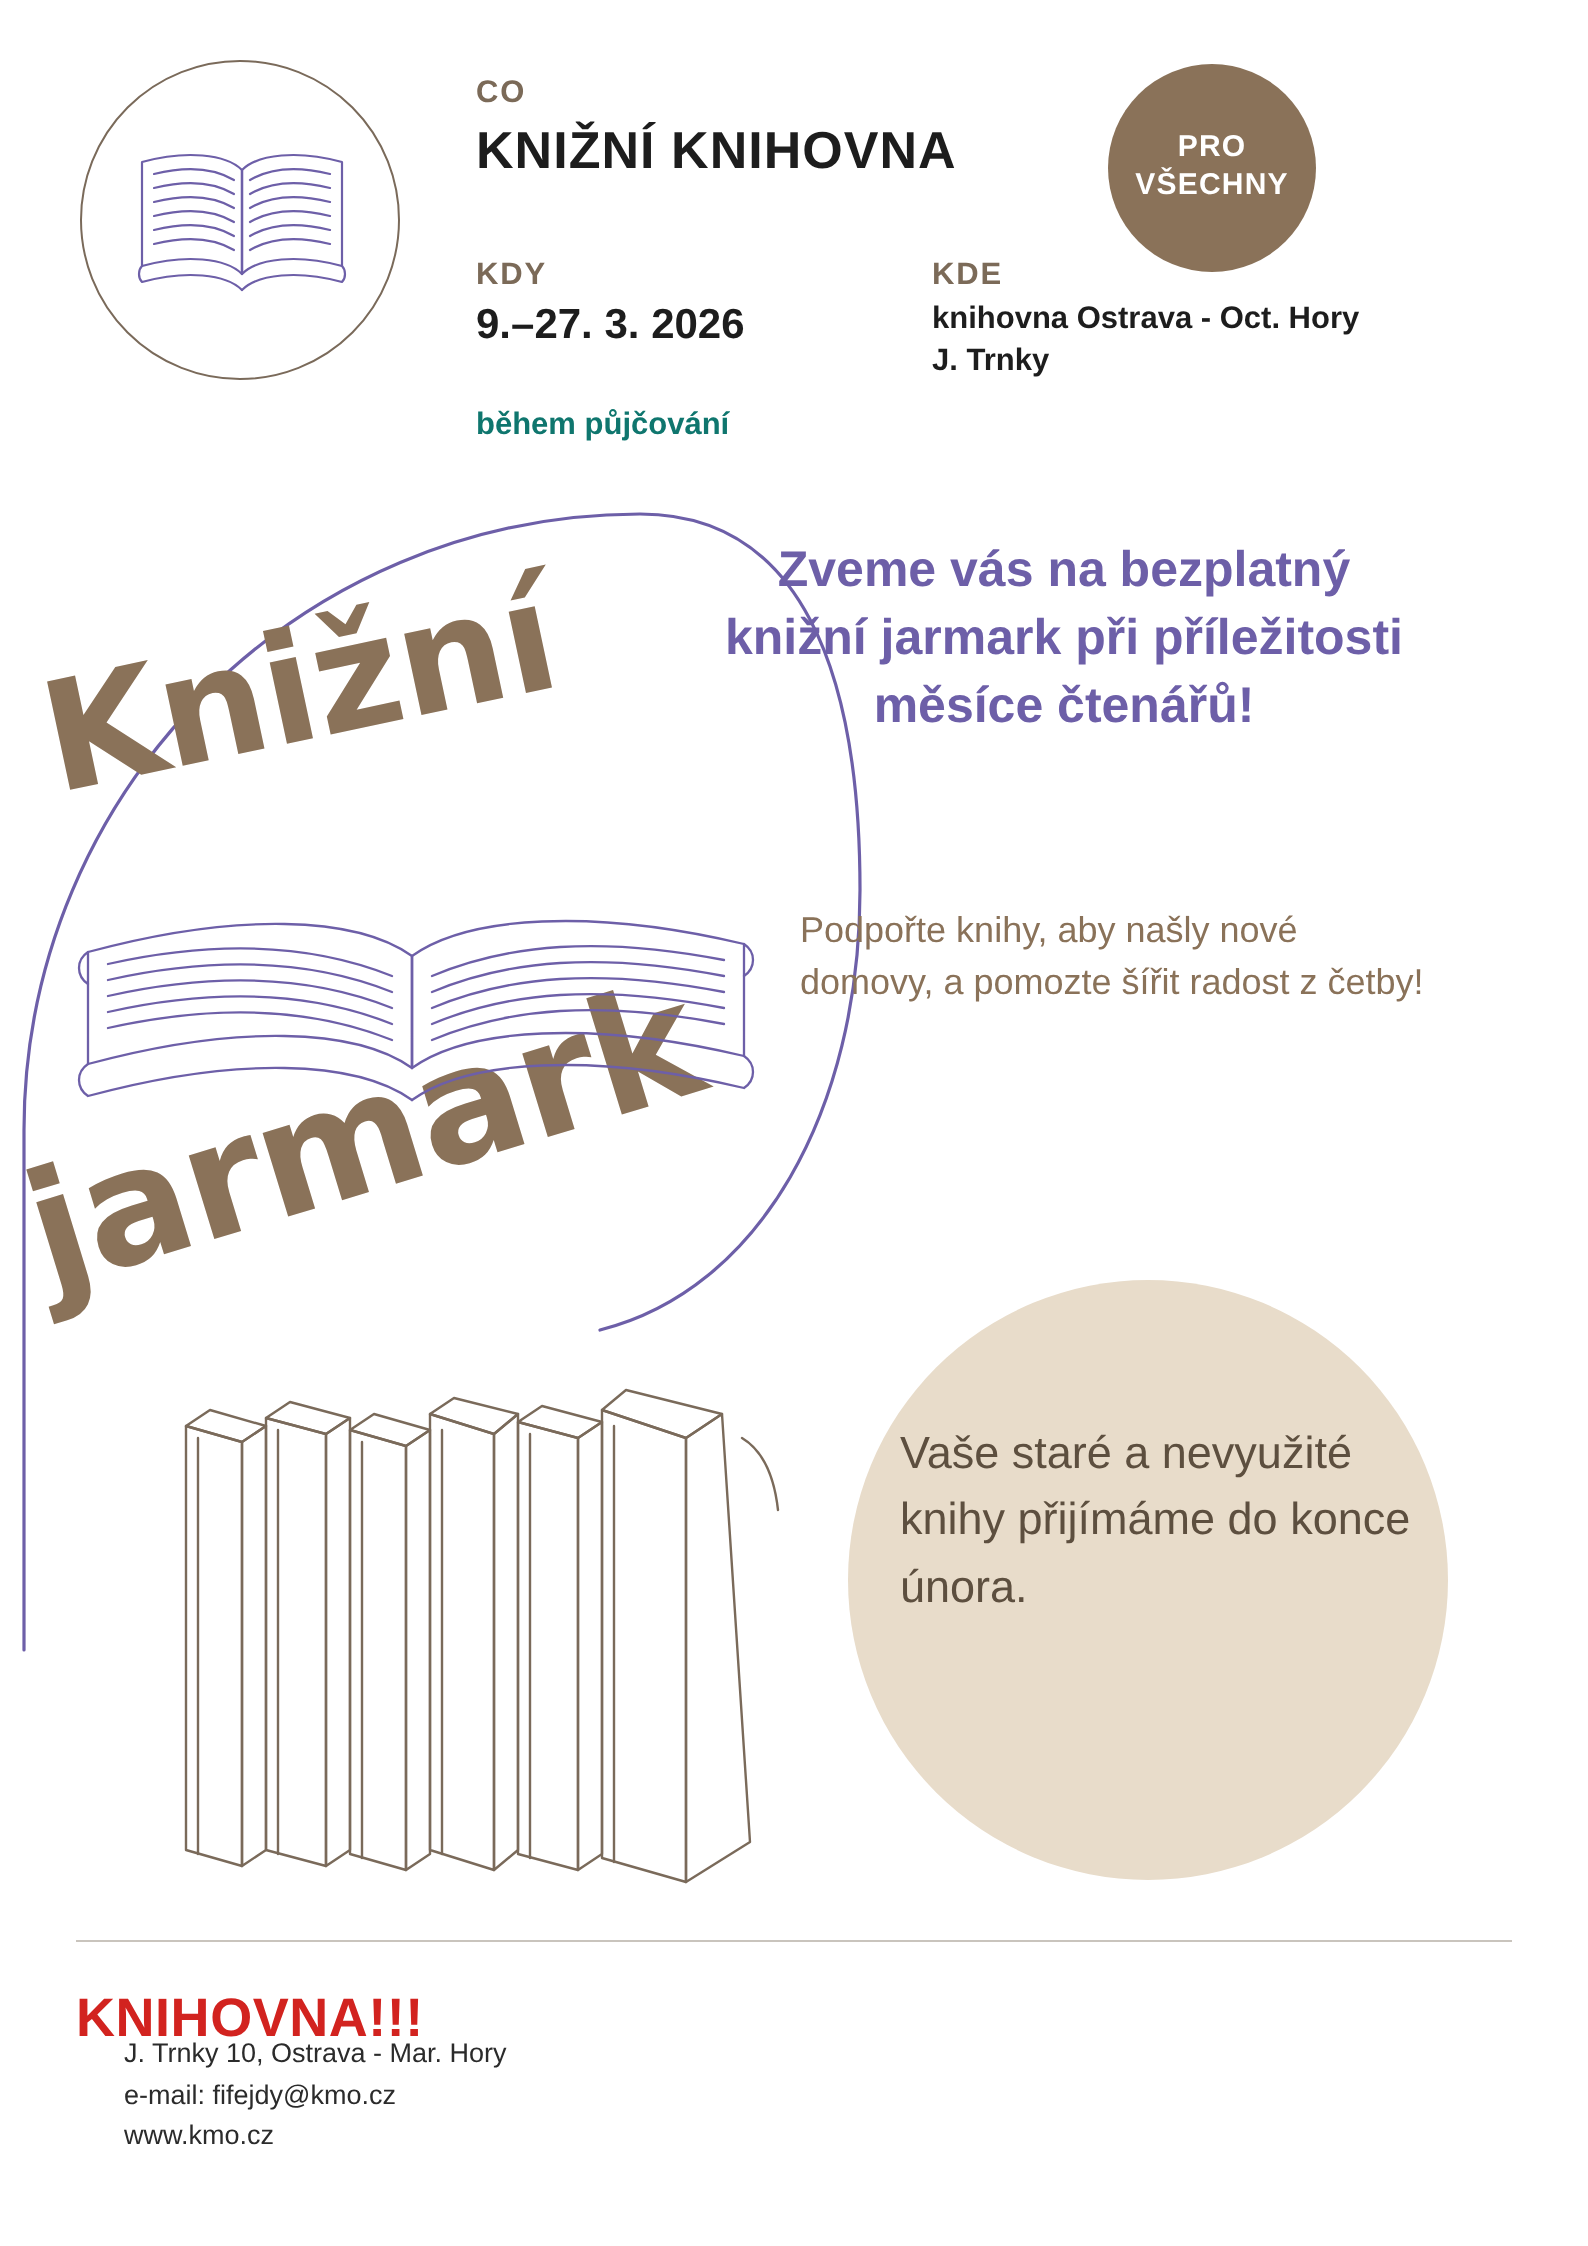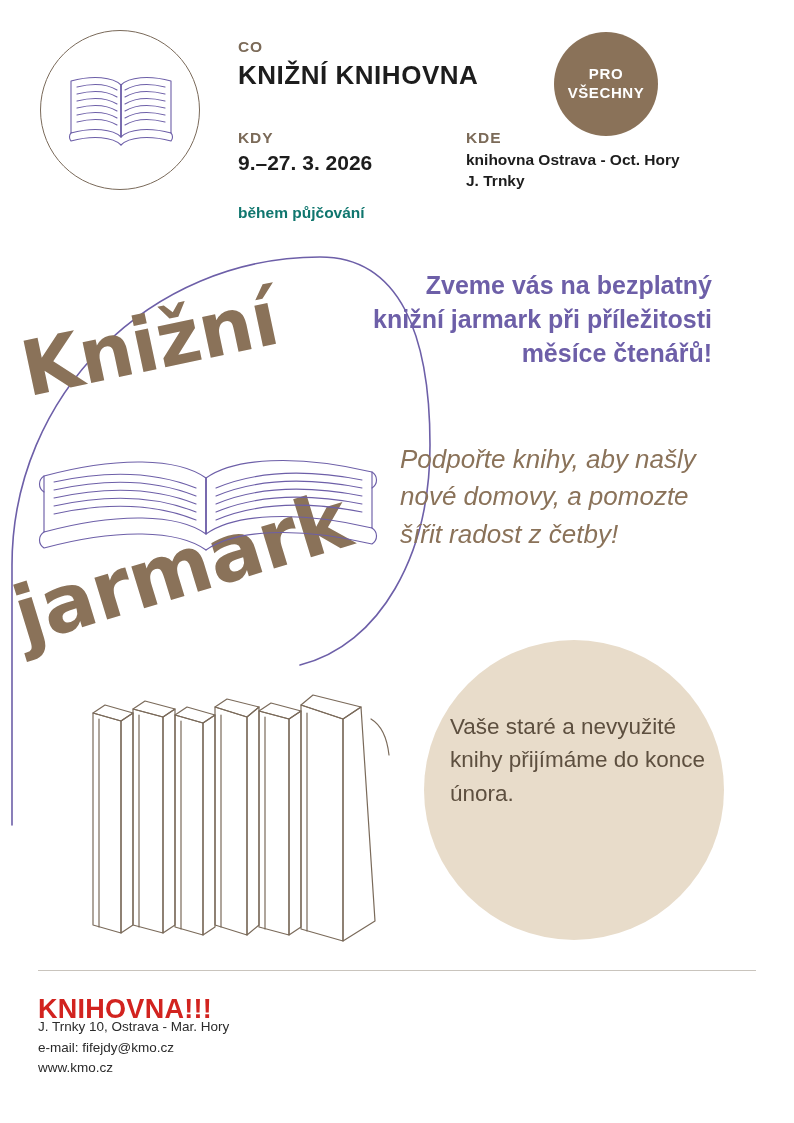--- a/index.html
+++ b/index.html
@@ -114,35 +114,34 @@
   }
 
   #open-book-svg { position: absolute; left: 28px; top: 235px; }
   #shelf-books-svg { position: absolute; left: 75px; top: 470px; }
 
   
   #headline {
     position: absolute;
     left: 352px; top: 53px;
     width: 360px;
-    text-align: right;
+    text-align: center;
     font-size: 25px;
     font-weight: bold;
     line-height: 1.36;
     color: #6d5fa8;
   }
   #subtext {
     position: absolute;
-    left: 400px; top: 226px;
+    left: 400px; top: 238px;
     width: 312px;
     text-align: left;
-    font-size: 26px;
+    font-size: 18px;
     line-height: 1.44;
     color: #8a7259;
-    font-style: italic;
   }
   #beige-circle {
     position: absolute;
     left: 424px; top: 425px;
     width: 300px; height: 300px;
     border-radius: 50%;
     background: #e8dcca;
   }
   #circle-text {
     position: absolute;
@@ -170,21 +169,21 @@
     color: #d2231f;
     margin-top: 12px;
   }
   #footer-lines {
     position: absolute;
     left: 38px; top: 1017px;
     font-size: 13.5px;
     line-height: 1.52;
     color: #2b2b2b;
   }
-  .fline { display: block; }
+  .fline { display: block; margin-left: 24px; }
 </style>
 </head>
 <body>
 
 <div id="header">
 
   <div id="logo-circle">
     <svg id="logo-book-svg" width="116" height="80" viewBox="0 0 116 80">
       <g fill="none" stroke="#6d5fa8" stroke-width="1.1" stroke-linejoin="round" stroke-linecap="round">
         <path d="M58 14 C50 6, 30 4, 8 10 L8 62 C30 56, 50 58, 58 66 Z"></path>

